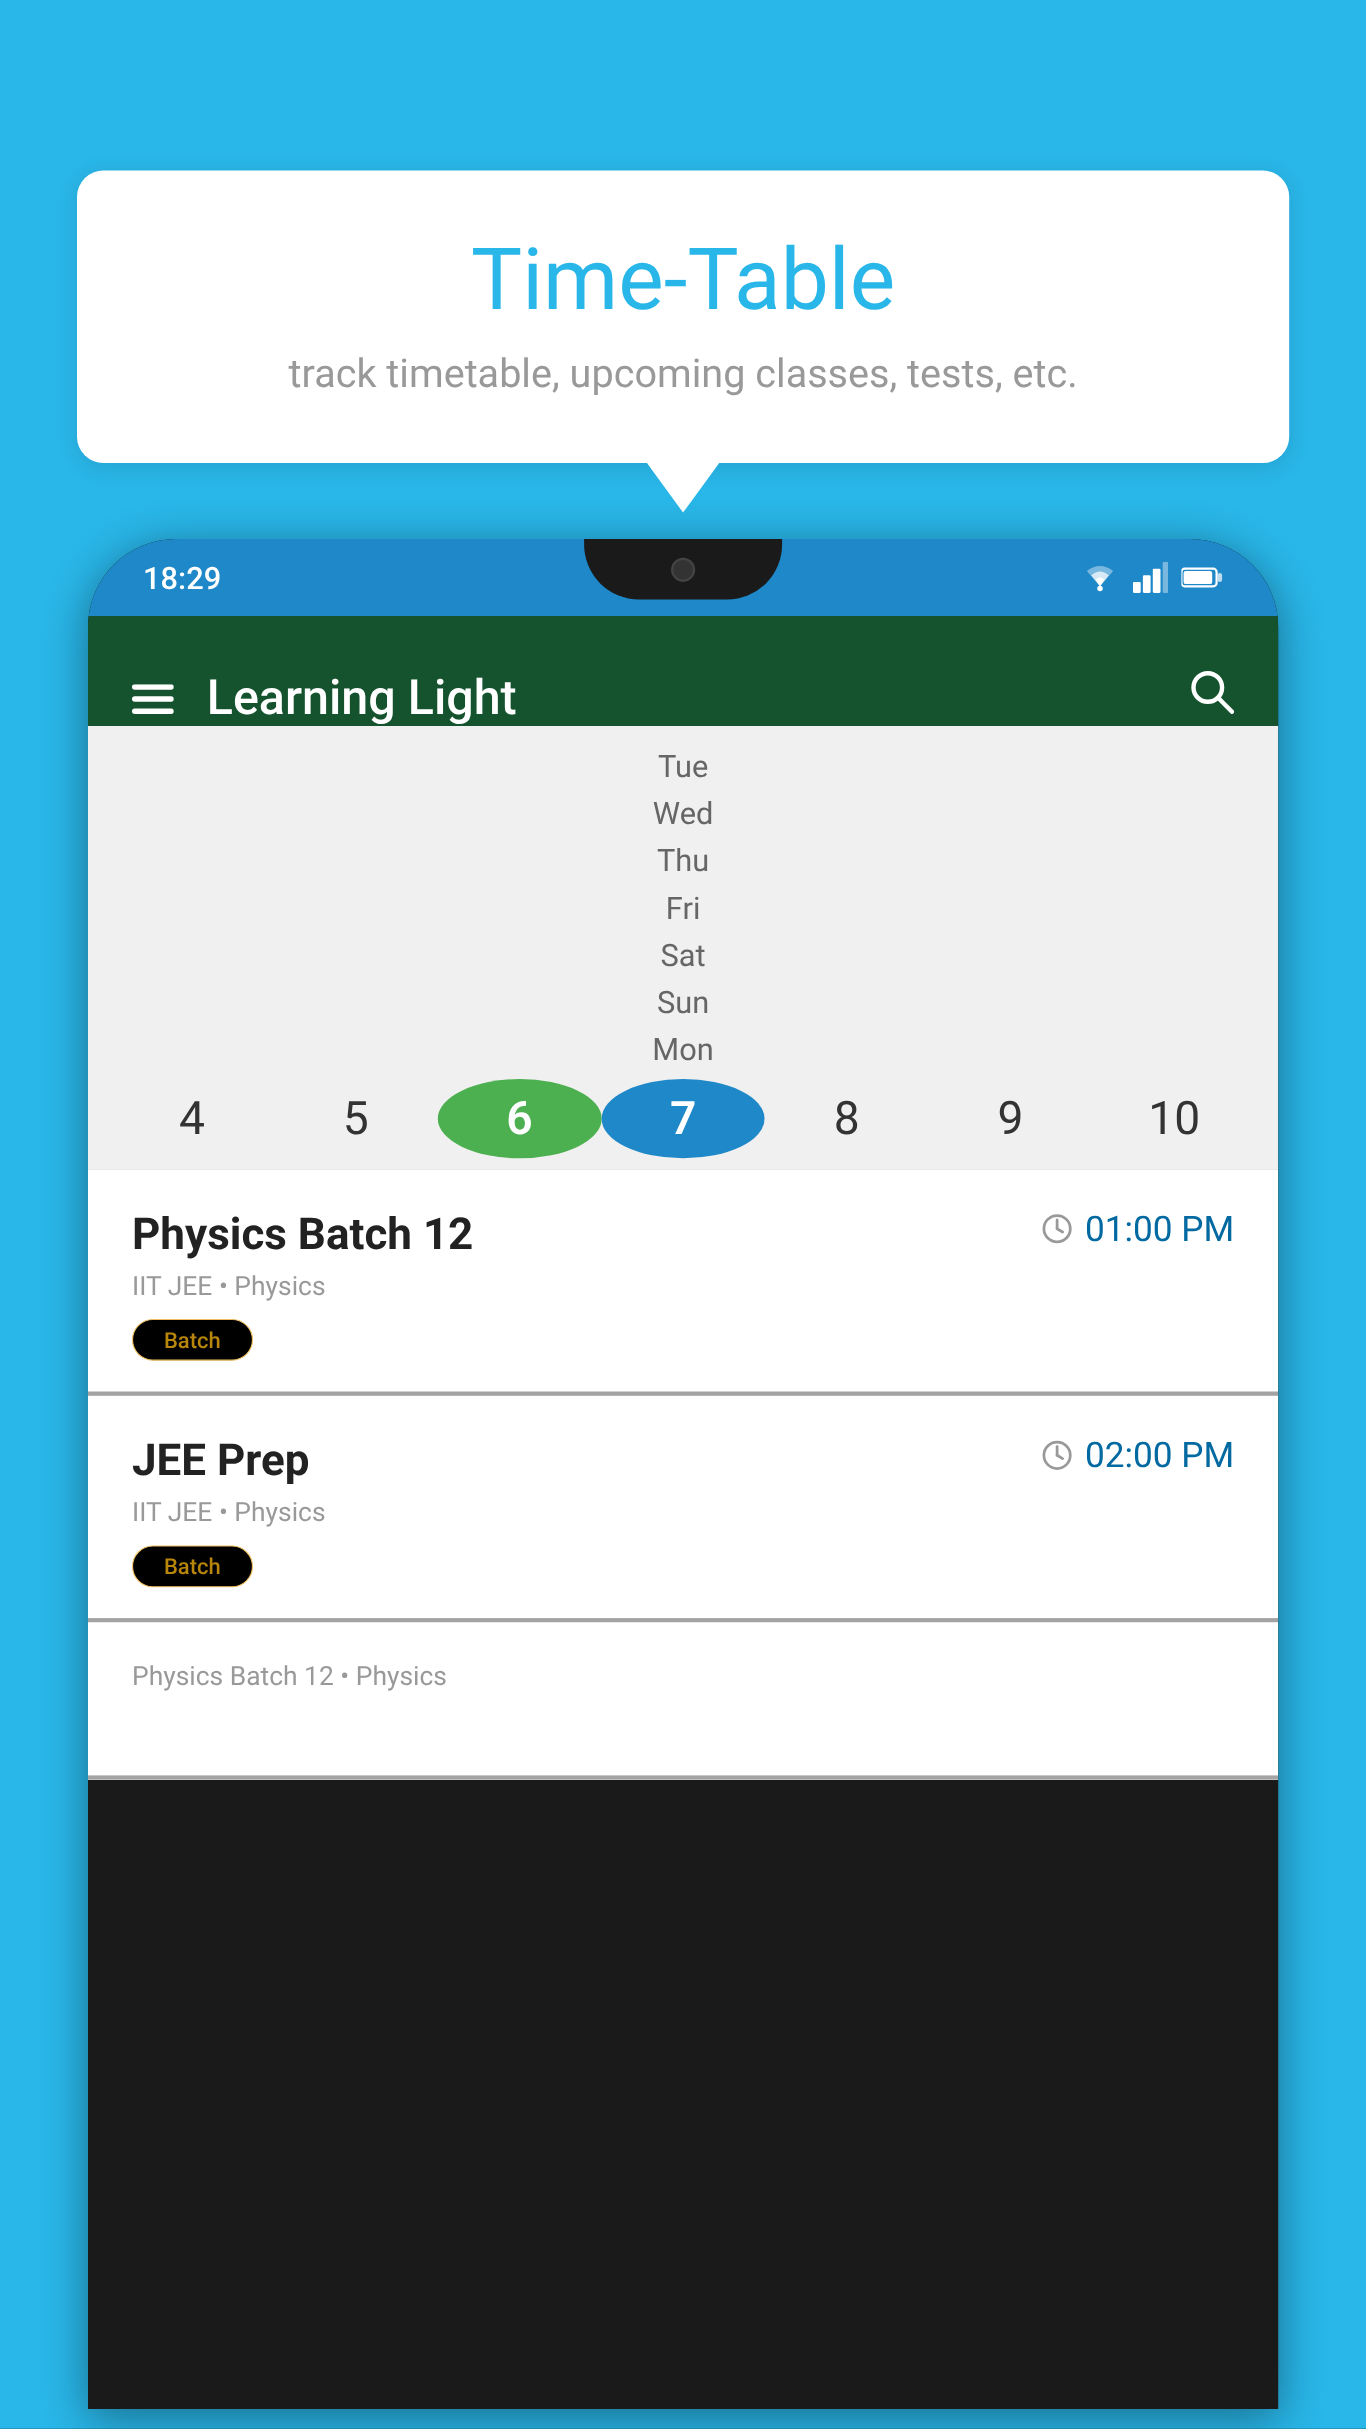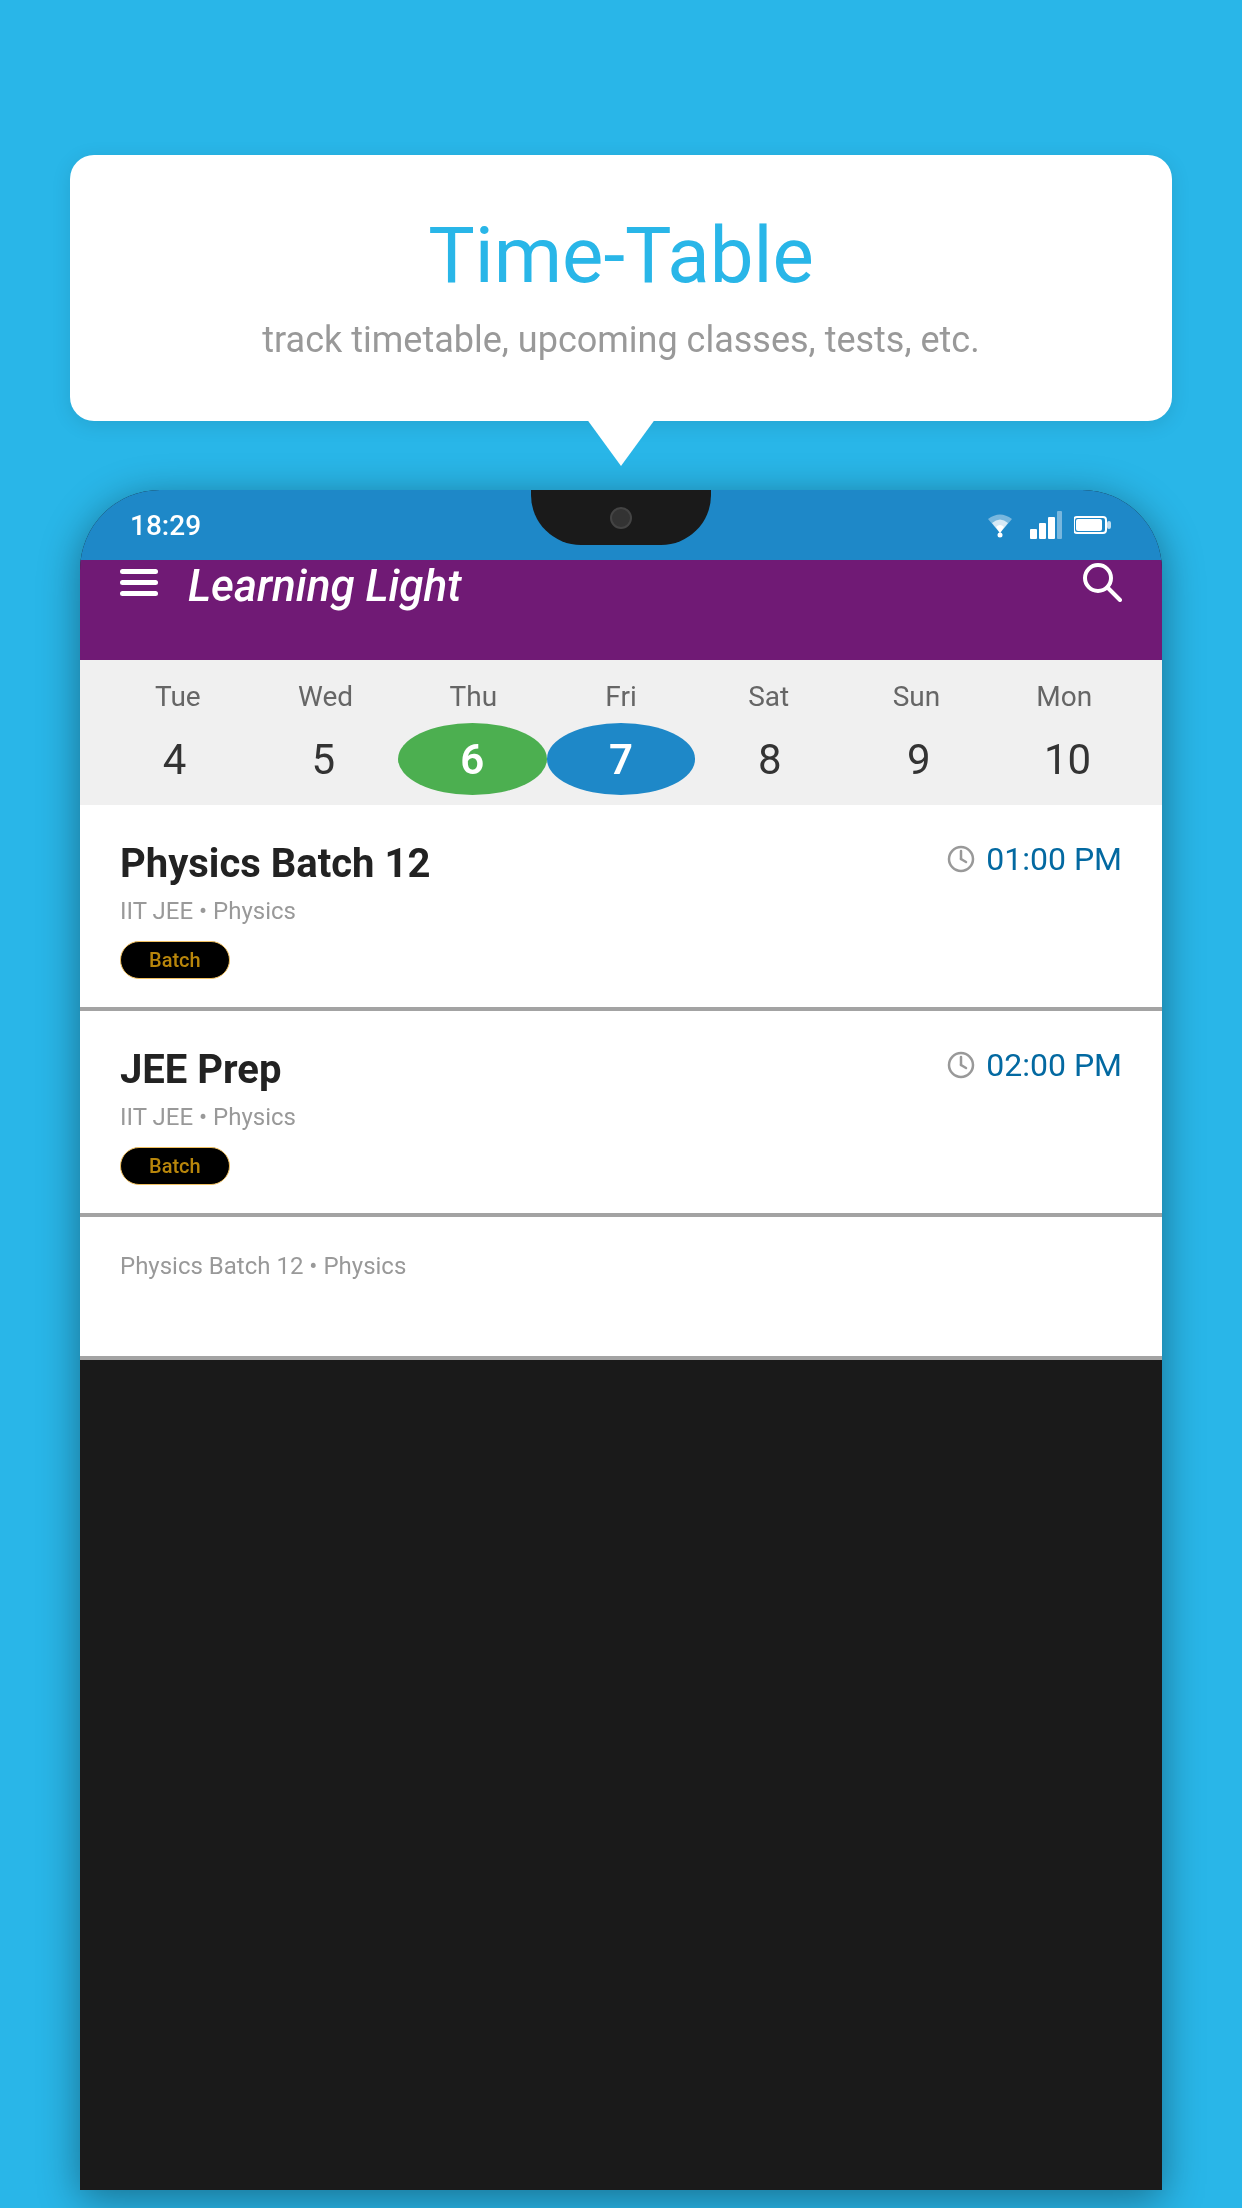--- a/index.html
+++ b/index.html
@@ -118,26 +118,25 @@
     }
 
     .status-icons {
       display: flex;
       align-items: center;
       gap: 12px;
     }
 
     
     .app-bar {
-      background: #701a75;
+      background: #14532d;
       height: 100px;
       display: flex;
-      align-items: flex-start;
+      align-items: flex-end;
       padding: 0 40px;
-      font-style: italic;
     }
 
     .menu-icon {
       color: white;
       font-size: 40px;
       margin-right: 30px;
       cursor: pointer;
     }
 
     .app-title {
@@ -154,20 +153,21 @@
 
     
     .calendar-strip {
       background: #F0F0F0;
       padding: 20px 0 10px;
     }
 
     .day-headers {
       display: flex;
       padding: 0 24px;
+      flex-direction: column;
     }
 
     .day-header {
       flex: 1;
       text-align: center;
       font-size: 28px;
       color: #666;
       font-weight: 400;
       padding-bottom: 10px;
     }

